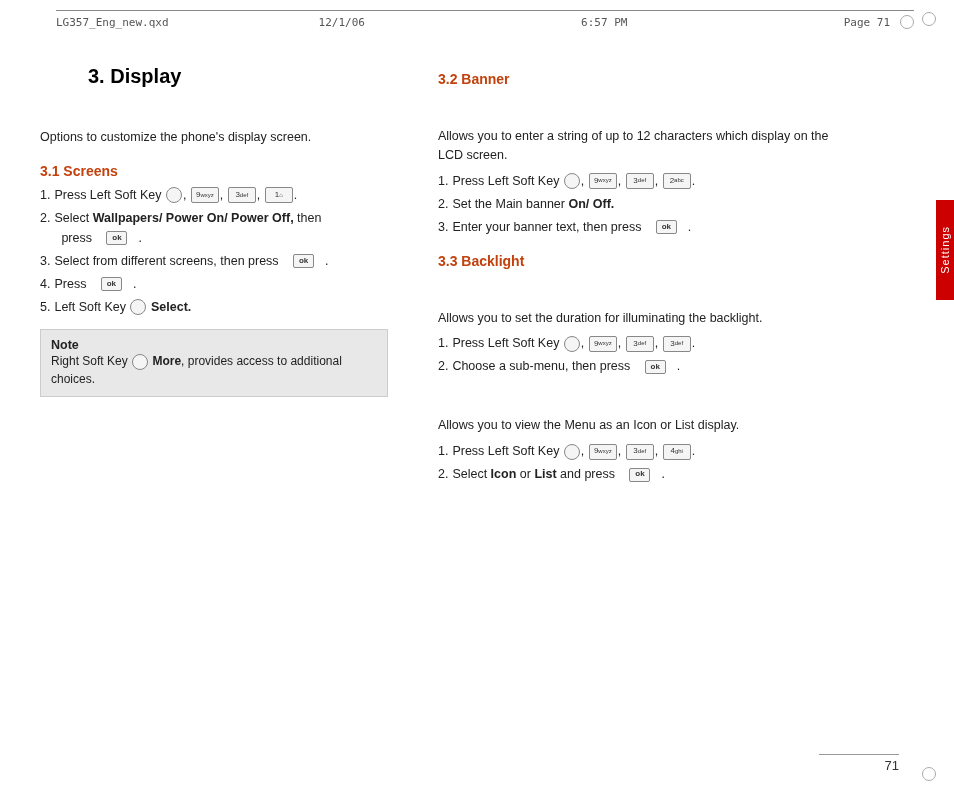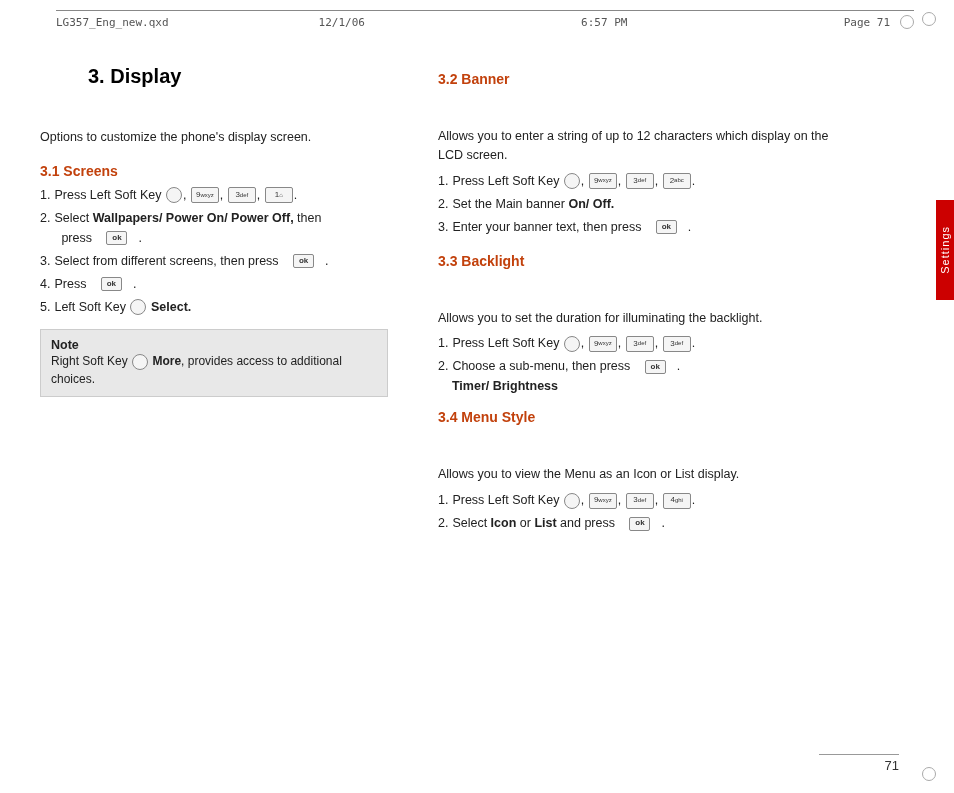--- a/index.html
+++ b/index.html
@@ -353,23 +353,21 @@
       </span>
     </div>
 
     <div class="step">
       <span class="step-num">2.</span>
       <span class="step-content">
         Choose a sub-menu, then press <span class="key-ok">ok</span>.
       </span>
     </div>
 
-    <div class="timer-brightness">Timer/ Brightness</div>
-
-    <div class="section-subtitle">3.4 Menu Style</div>
+
     <div class="section-body">Allows you to view the Menu as an Icon or List display.</div>
 
     <div class="step">
       <span class="step-num">1.</span>
       <span class="step-content">
         Press Left Soft Key
         <span class="key-circle"></span>,
         <span class="key-box">9<sup style="font-size:6px">wxyz</sup></span>,
         <span class="key-box">3<sup style="font-size:6px">def</sup></span>,
         <span class="key-box">4<sup style="font-size:6px">ghi</sup></span>.

